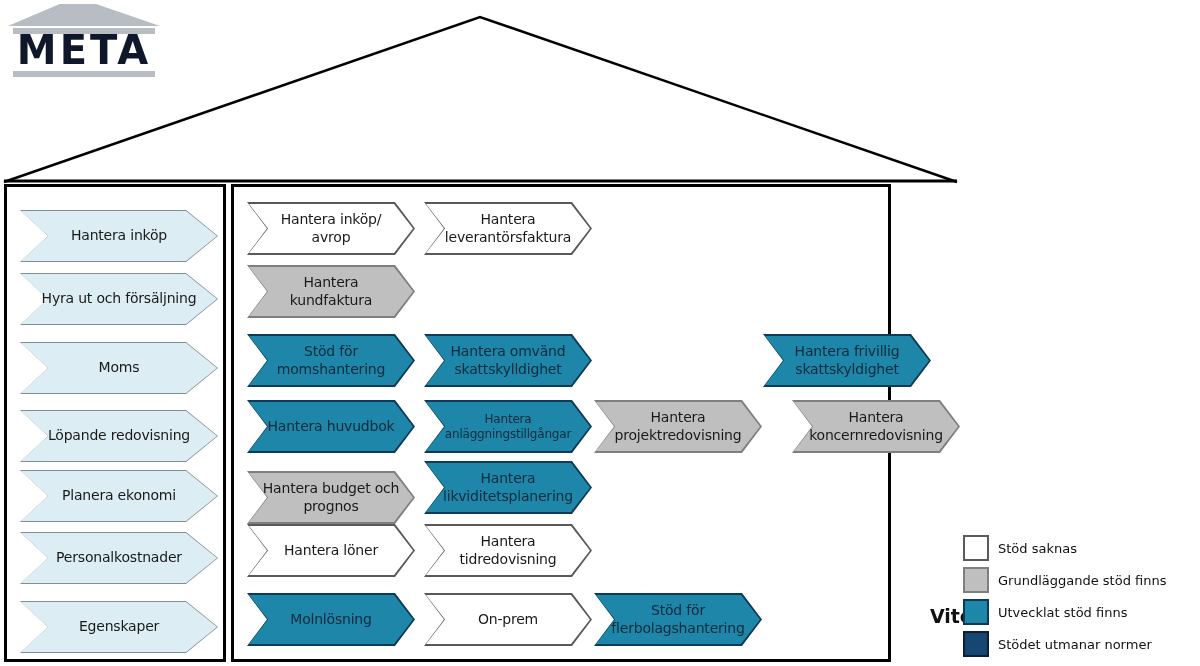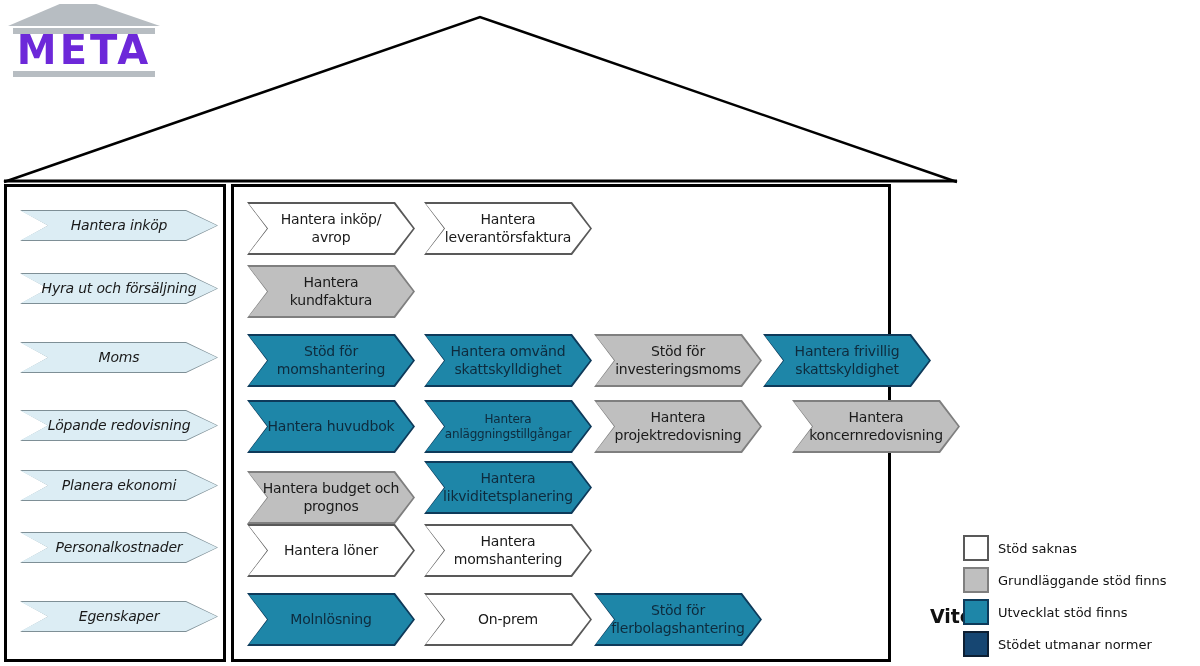--- a/index.html
+++ b/index.html
@@ -7,21 +7,21 @@
   #stage{position:relative;width:1200px;height:666px;background:#fff;
          font-family:"DejaVu Sans","Liberation Sans",sans-serif;color:#1a1a1a;overflow:hidden;}
 
   
   .logo{position:absolute;left:8px;top:4px;width:152px;height:76px;}
   .logo .lroof{position:absolute;left:0;top:0;width:152px;height:22px;background:#b7bdc2;
                clip-path:polygon(34% 0,58% 0,100% 100%,0 100%);}
   .logo .lbar{position:absolute;left:5px;width:142px;height:6px;background:#b7bdc2;}
   .logo .lbar.t{top:24px;} .logo .lbar.b{top:67px;}
   .logo .ltxt{position:absolute;left:0;top:26px;width:152px;text-align:center;
-              font-size:40px;font-weight:bold;letter-spacing:3px;color:#6d28d9;line-height:40px;}
+              font-size:40px;font-weight:bold;letter-spacing:3px;color:#0f172a;line-height:40px;}
 
   
   .roofsvg{position:absolute;left:0;top:0;}
 
   
   .frame{position:absolute;border:3px solid #000;background:#fff;}
   #leftbox{left:4px;top:184px;width:222px;height:478px;}
   #mainbox{left:231px;top:184px;width:660px;height:478px;}
 
   
@@ -36,21 +36,21 @@
   .chev.main .bg{clip-path:polygon(0 0,calc(100% - 20px) 0,100% 50%,calc(100% - 20px) 100%,0 100%,20px 50%);}
   .chev.main .fg{inset:2px;clip-path:polygon(0 0,calc(100% - 19px) 0,100% 50%,calc(100% - 19px) 100%,0 100%,19px 50%);}
   .chev.main .lbl{font-size:14px;padding:0 14px;}
   .chev.main.sm .lbl{font-size:12px;}
 
   .s-white .bg{background:#595959;} .s-white .fg{background:#ffffff;} .s-white .lbl{color:#1a1a1a;}
   .s-gray  .bg{background:#7f7f7f;} .s-gray  .fg{background:#bfbfbf;} .s-gray  .lbl{color:#1a1a1a;}
   .s-teal  .bg{background:#0e3a5a;} .s-teal  .fg{background:#1e86a8;} .s-teal  .lbl{color:#0e2b3d;font-weight:500;}
 
   
-  .chev.side{width:198px;height:31px;font-style:italic;}
+  .chev.side{width:198px;height:52px;}
   .chev.side .bg{background:#7e8f96;
       clip-path:polygon(0 0,calc(100% - 32px) 0,100% 50%,calc(100% - 32px) 100%,0 100%,28px 50%);}
   .chev.side .fg{inset:1px;background:#dcedf4;
       clip-path:polygon(0 0,calc(100% - 31px) 0,100% 50%,calc(100% - 31px) 100%,0 100%,27px 50%);}
   .chev.side .lbl{font-size:14px;white-space:nowrap;color:#1a1a1a;}
 
   
   .lg-row{position:absolute;left:963px;height:26px;display:flex;align-items:center;}
   .lg-sq{width:26px;height:26px;flex:0 0 26px;margin-right:9px;}
   .lg-sq.white{background:#ffffff;border:2px solid #595959;}
@@ -139,25 +139,20 @@
     <div class="chev main s-teal" style="left:13px;top:147px">
       <div class="bg"></div>
         <div class="fg"></div>
       <span class="lbl">Stöd för momshantering</span>
     </div>
     <div class="chev main s-teal" style="left:190px;top:147px">
       <div class="bg"></div>
         <div class="fg"></div>
       <span class="lbl">Hantera omvänd skattskylldighet</span>
     </div>
-    <div class="chev main s-gray" style="left:360px;top:147px">
-      <div class="bg"></div>
-        <div class="fg"></div>
-      <span class="lbl">Stöd för investeringsmoms</span>
-    </div>
     <div class="chev main s-teal" style="left:529px;top:147px">
       <div class="bg"></div>
         <div class="fg"></div>
       <span class="lbl">Hantera frivillig skattskyldighet</span>
     </div>
 
     <div class="chev main s-teal" style="left:13px;top:213px">
       <div class="bg"></div>
         <div class="fg"></div>
       <span class="lbl">Hantera huvudbok</span>
@@ -190,21 +185,21 @@
     </div>
 
     <div class="chev main s-white" style="left:13px;top:337px">
       <div class="bg"></div>
         <div class="fg"></div>
       <span class="lbl">Hantera löner</span>
     </div>
     <div class="chev main s-white" style="left:190px;top:337px">
       <div class="bg"></div>
         <div class="fg"></div>
-      <span class="lbl">Hantera momshantering</span>
+      <span class="lbl">Hantera tidredovisning</span>
     </div>
 
     <div class="chev main s-teal" style="left:13px;top:406px">
       <div class="bg"></div>
         <div class="fg"></div>
       <span class="lbl">Molnlösning</span>
     </div>
     <div class="chev main s-white" style="left:190px;top:406px">
       <div class="bg"></div>
         <div class="fg"></div>

